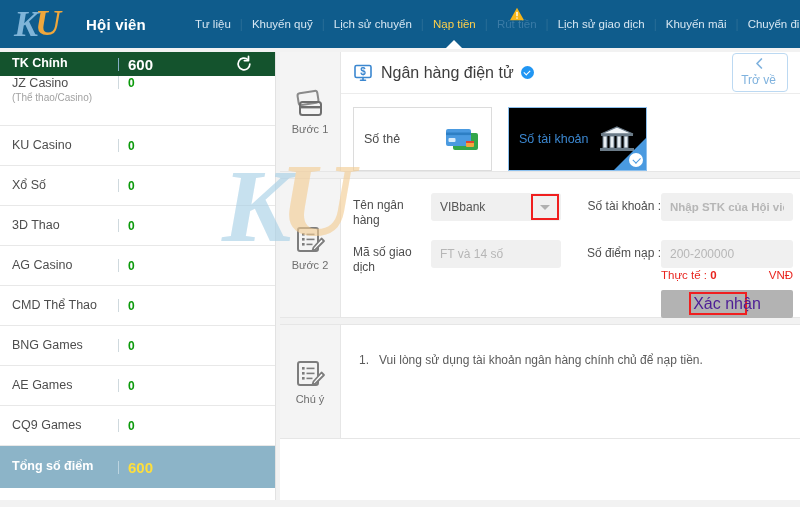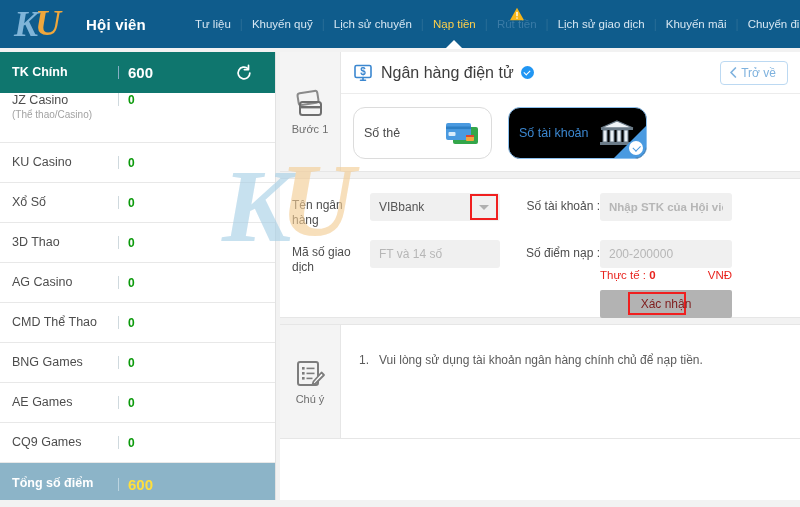--- a/index.html
+++ b/index.html
@@ -56,21 +56,21 @@
   .sidebar {
     position: absolute; left: 0; top: 52px; width: 276px; height: 448px;
     background: #ffffff; border-right: 1px solid #e2e2e2;
   }
   .srow {
     display: flex; align-items: center; height: 40px;
     border-bottom: 1px solid #e8e8e8; padding-left: 12px;
     position: relative;
   }
   .srow.head {
-    background: #0f766e; height: 41px; border-bottom: none;
+    background: #14532d; height: 24px; border-bottom: none;
   }
   .srow.head .slabel { color: #ffffff; font-weight: 700; font-size: 12.5px; }
   .srow.head .sval { color: #ffffff; font-weight: 700; font-size: 15px; }
   .srow.total { background: #8cb4c8; border-bottom: none; height: 42px; }
   .srow.total .slabel { color: #ffffff; font-weight: 700; font-size: 12.5px; }
   .srow.total .sval { color: #ffdf3b; font-weight: 700; font-size: 15px; }
   .srow.tall { height: 50px; align-items: flex-start; }
   .slabel {
     width: 106px; font-size: 12.5px; color: #4d4d4d; line-height: 1.25;
   }
@@ -131,27 +131,27 @@
   }
   .bluedot::after {
     content: ""; position: absolute; left: 3.5px; top: 4px;
     width: 5px; height: 3px; border-left: 1.6px solid #fff;
     border-bottom: 1.6px solid #fff; transform: rotate(-45deg);
   }
   .backbtn {
     margin-left: auto; display: flex; align-items: center; gap: 4px;
     border: 1px solid #bcd9f2; border-radius: 4px;
     padding: 4px 11px 4px 8px; color: #7fb2de; font-size: 12px;
-    cursor: pointer; background: #fff;
+    cursor: pointer; background: #fff; flex-direction: column;
   }
   .chevl { width: 8px; height: 11px; }
 
   .tabs { display: flex; gap: 16px; padding: 13px 12px 16px 12px; }
   .ptab {
-    width: 139px; height: 52px; border: 1px solid #dcdcdc; border-radius: 12px;
+    width: 139px; height: 64px; border: 1px solid #dcdcdc; border-radius: 0;
     display: flex; align-items: center; padding: 0 10px; cursor: pointer;
     background: #fff; position: relative; overflow: hidden;
   }
   .ptab .ptxt { font-size: 12.5px; color: #4b4b4b; }
   .ptab .picon { margin-left: auto; width: 38px; height: 28px; }
   .ptab.sel {
     background: #000000; border: 1px solid #8cc0ee;
   }
   .ptab.sel .ptxt { color: #3b87d0; }
   .corner {
@@ -211,21 +211,21 @@
     display: flex; align-items: center; justify-content: space-between;
     width: 132px; font-size: 11.5px; color: #e8241e; margin-top: 1px;
   }
   .realrow b { font-weight: 700; }
   .confirmwrap {
     width: 132px; height: 28px; background: #b3b3b3; border-radius: 2px;
     margin-top: 9px; position: relative;
     display: flex; align-items: center; justify-content: center;
   }
   .confirmtxt {
-    font-size: 12px; color: #7f1d1d; position: relative; z-index: 2;
+    font-size: 16px; color: #4c1d95; position: relative; z-index: 2;
   }
   .confirmbox {
     position: absolute; left: 28px; top: 2px; width: 58px; height: 23px;
     border: 2px solid #f01f1f;
   }
 
   
   .notebody { padding: 26px 12px 0 18px; }
   .noteitem {
     display: flex; font-size: 12px; color: #5b5b5b; line-height: 1.5;
@@ -439,20 +439,35 @@
             <span class="corner"></span>
             <span class="cornerchk"></span>
           </div>
         </div>
       </div>
     </div>
 
     <div class="sep-gap"></div>
 
     <div class="block card" style="height:140px;">
+      <div class="stepcol">
+        <span class="sicon">
+          <svg viewBox="0 0 34 30" width="34" height="30">
+            <rect x="5" y="3" width="20" height="23" rx="2" fill="none" stroke="#7d7d7d" stroke-width="2"></rect>
+            <rect x="9" y="8" width="2.6" height="2.6" fill="#7d7d7d"></rect>
+            <rect x="13.5" y="8.6" width="8" height="1.6" fill="#7d7d7d"></rect>
+            <rect x="9" y="13" width="2.6" height="2.6" fill="#7d7d7d"></rect>
+            <rect x="13.5" y="13.6" width="8" height="1.6" fill="#7d7d7d"></rect>
+            <rect x="9" y="18" width="2.6" height="2.6" fill="#7d7d7d"></rect>
+            <rect x="13.5" y="18.6" width="6" height="1.6" fill="#7d7d7d"></rect>
+            <path d="M28.5 13.5 L31 16 L22.5 24.5 L19.5 25.5 L20.5 22.5 Z" fill="#fff" stroke="#7d7d7d" stroke-width="1.8" stroke-linejoin="round"></path>
+          </svg>
+        </span>
+        <span>Bước 2</span>
+      </div>
       <div class="stepbody">
         <div class="formgrid">
 
           <div class="frow">
             <div class="flabel">Tên ngân hàng</div>
             <div class="fctrl">
               <input class="finput" readonly="" value="VIBbank" style="">
               <span class="caret"></span>
               <span class="redbox"></span>
             </div>

